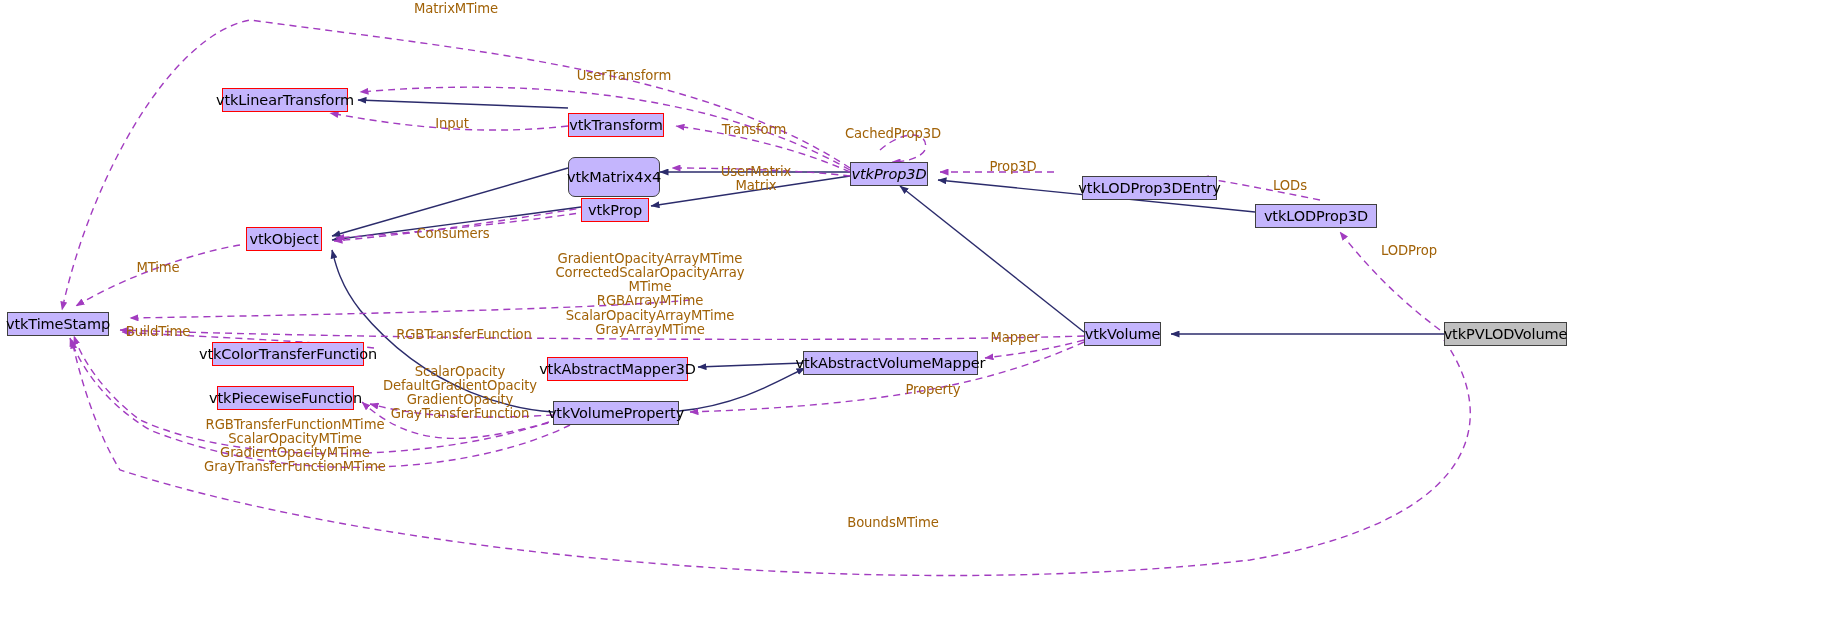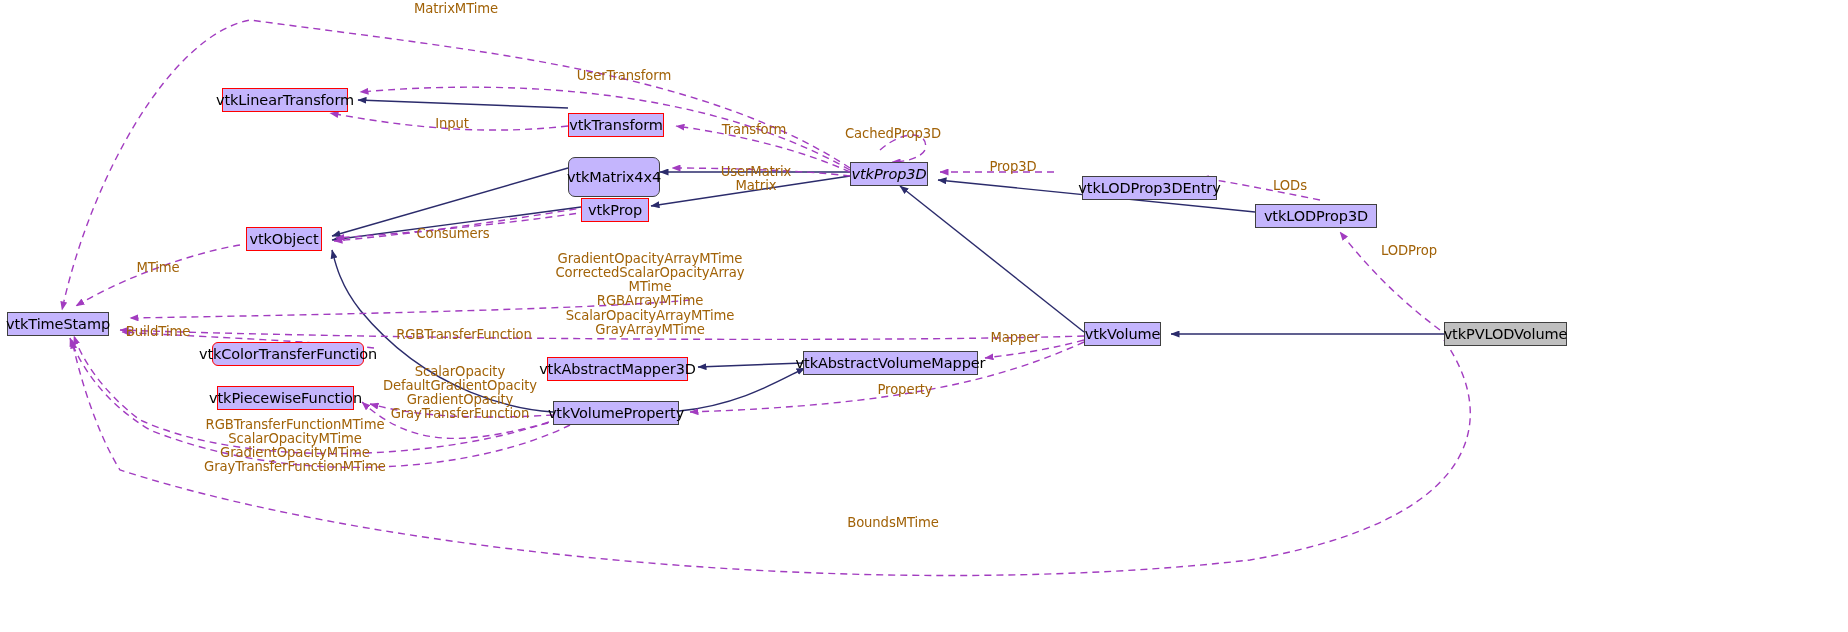--- a/index.html
+++ b/index.html
@@ -122,21 +122,21 @@
     </div>
   <div class="node dark" style="left:1054px;top:176px; width:135px; height:24px;margin-left:28px;">
       <span>vtkLODProp3DEntry</span>
     </div>
   <div class="node dark" style="left:1255px;top:204px; width:122px; height:24px;">
       <span>vtkLODProp3D</span>
     </div>
   <div class="node dark" style="left:7px;   top:312px; width:102px; height:24px;">
       <span>vtkTimeStamp</span>
     </div>
-  <div class="node red" style="left:212px; top:342px; width:152px; height:24px;border-radius:6px;">
+  <div class="node red" style="left:212px; top:342px; width:152px; height:24px;">
       <span>vtkColorTransferFunction</span>
     </div>
   <div class="node red" style="left:217px; top:386px; width:137px; height:24px;">
       <span>vtkPiecewiseFunction</span>
     </div>
   <div class="node red" style="left:547px; top:357px; width:141px; height:24px;">
       <span>vtkAbstractMapper3D</span>
     </div>
   <div class="node dark" style="left:803px; top:351px; width:175px; height:24px;">
       <span>vtkAbstractVolumeMapper</span>
@@ -165,21 +165,21 @@
   <div class="edge-label" style="left:133px; top:261px; width:50px;">MTime</div>
   <div class="edge-label" style="left:532px; top:252px; width:236px;">GradientOpacityArrayMTime
 CorrectedScalarOpacityArray
 MTime
 RGBArrayMTime
 ScalarOpacityArrayMTime
 GrayArrayMTime</div>
   <div class="edge-label" style="left:123px; top:325px; width:70px;">BuildTime</div>
   <div class="edge-label" style="left:988px; top:331px; width:54px;">Mapper</div>
   <div class="edge-label" style="left:392px; top:328px; width:144px;">RGBTransferFunction</div>
-  <div class="edge-label" style="left:874px; top:383px; width:62px;text-align:center;">Property</div>
+  <div class="edge-label" style="left:902px; top:383px; width:62px;text-align:center;">Property</div>
   <div class="edge-label" style="left:203px; top:418px; width:184px;">RGBTransferFunctionMTime
 ScalarOpacityMTime
 GradientOpacityMTime
 GrayTransferFunctionMTime</div>
   <div class="edge-label" style="left:378px; top:365px; width:164px;">ScalarOpacity
 DefaultGradientOpacity
 GradientOpacity
 GrayTransferFunction</div>
   <div class="edge-label" style="left:845px; top:516px; width:96px;">BoundsMTime</div>
 

